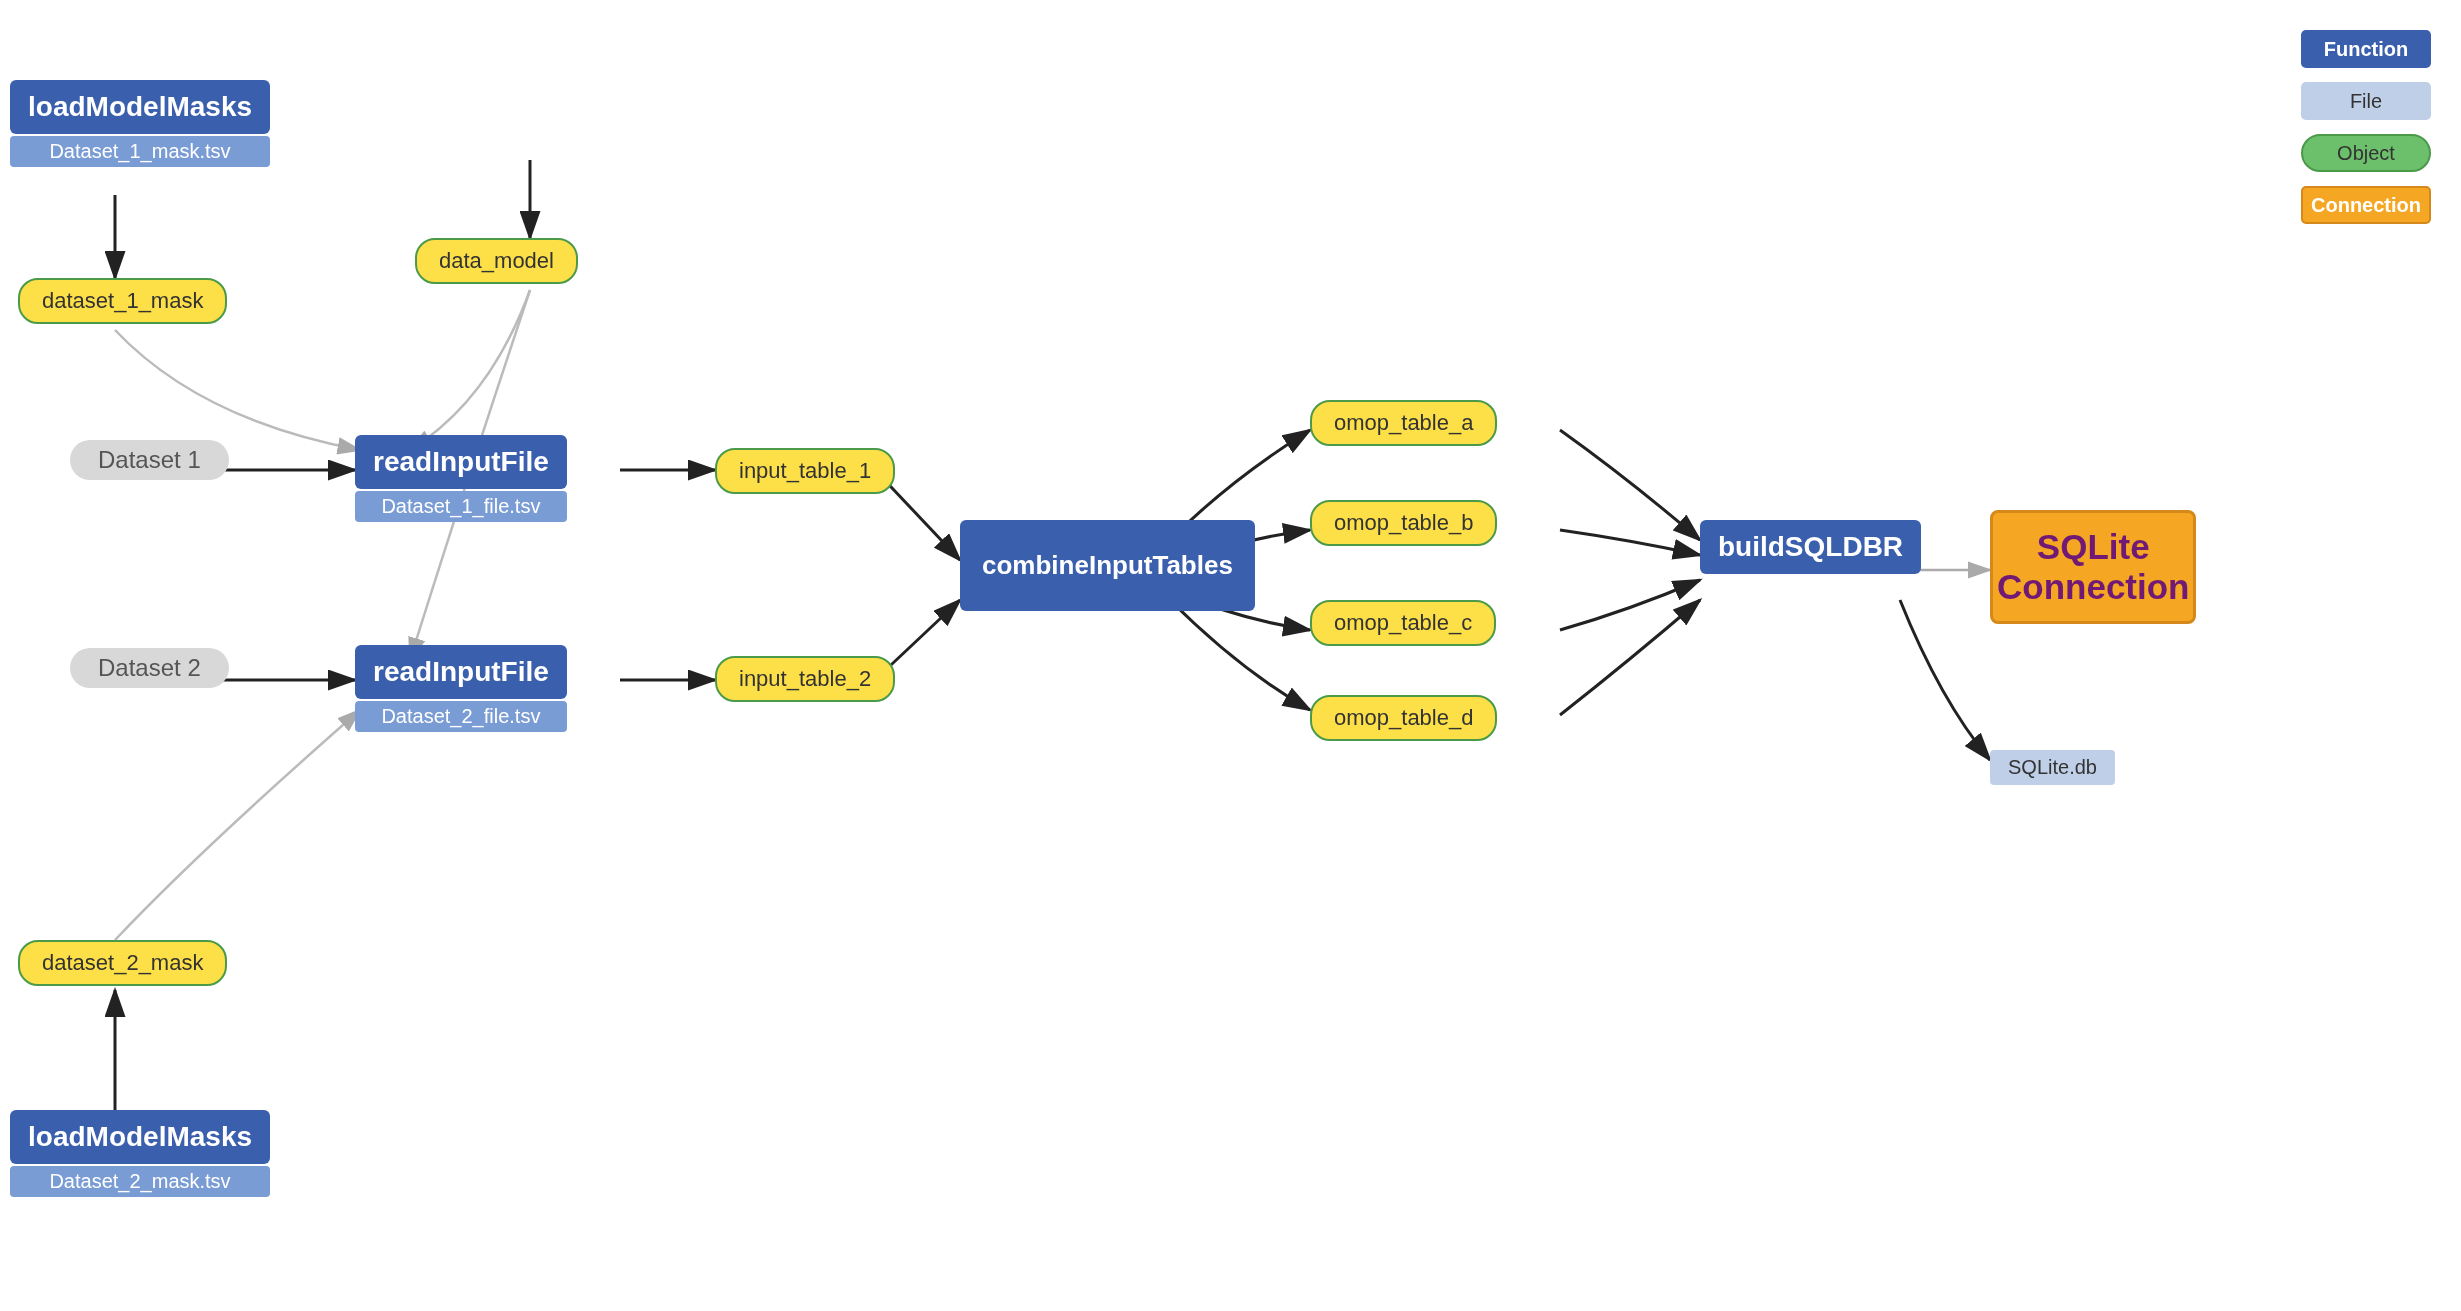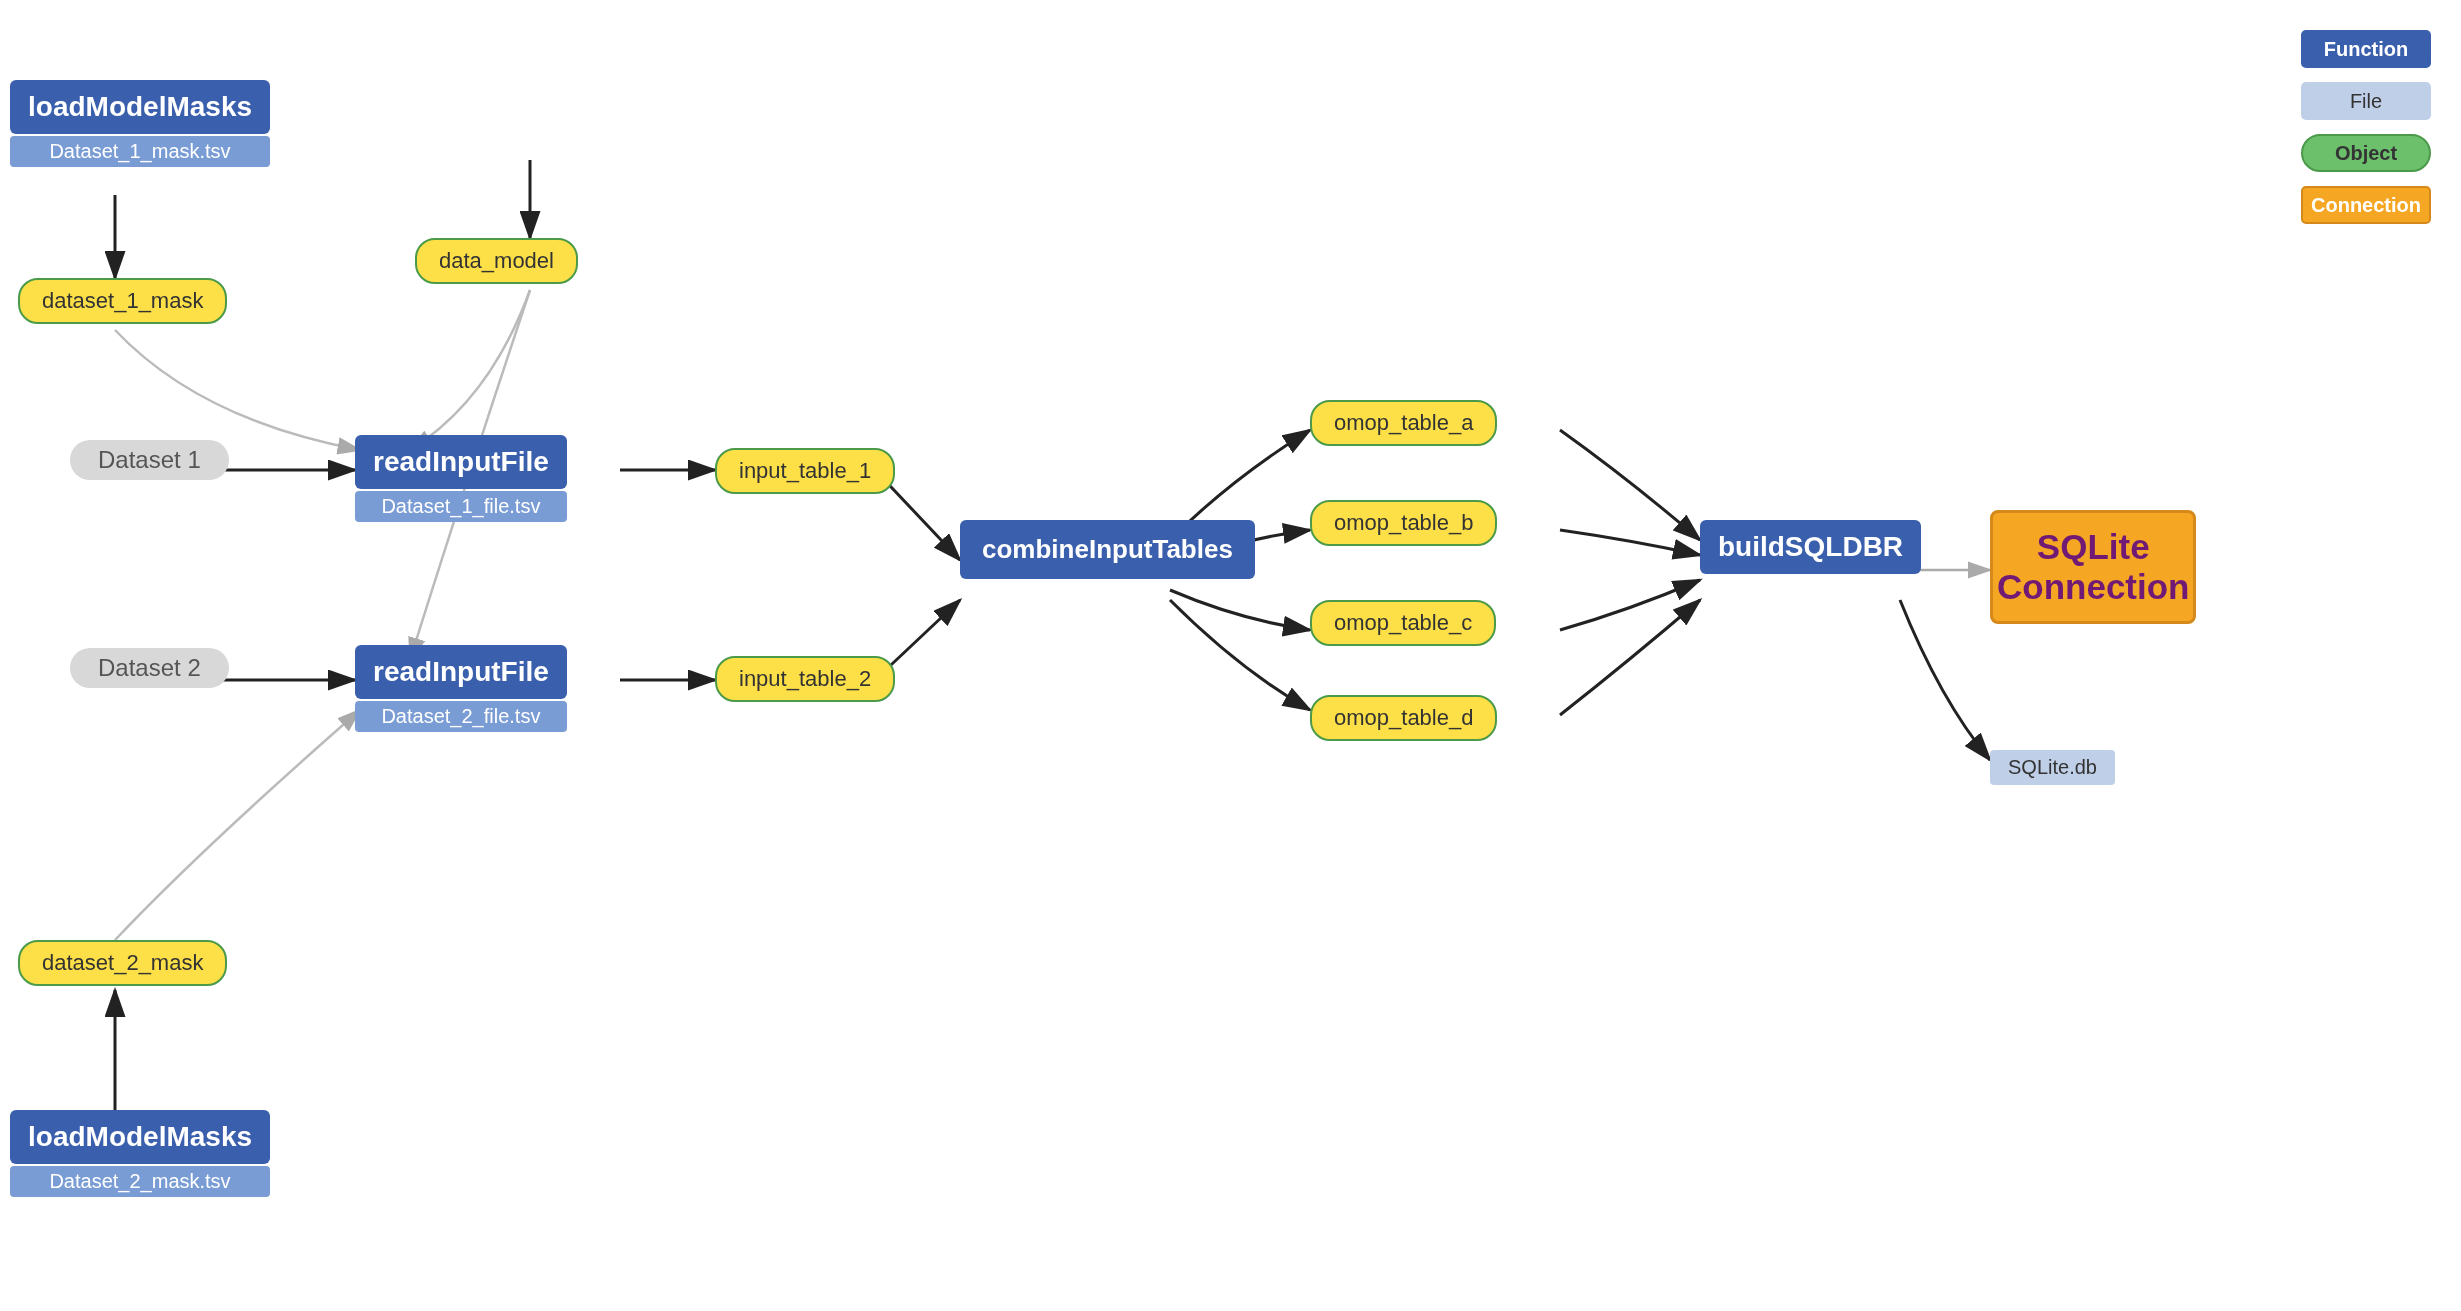--- a/index.html
+++ b/index.html
@@ -113,21 +113,21 @@
       display: flex;
       align-items: center;
       justify-content: center;
       font-size: 20px;
       font-weight: bold;
       color: #fff;
     }
 
     .legend-func { background: #3a5fad; }
     .legend-file { background: #c0cfe8; color: #333; font-weight: normal; }
-    .legend-object { background: #6cc06c; color: #333; font-weight: bold; border-radius: 20px; border: 2px solid #4a9a4a; }
+    .legend-object { background: #6cc06c; color: #333; font-weight: normal; border-radius: 20px; border: 2px solid #4a9a4a; }
     .legend-connection { background: #f5a623; border: 2px solid #d4891a; }
 
     svg.arrows {
       position: absolute;
       top: 0; left: 0;
       width: 2461px;
       height: 1311px;
       pointer-events: none;
     }
   </style>
@@ -247,21 +247,21 @@
   </div>
 
   <div class="node" style="left:10px; top:1110px;">
     <div class="func-node">
       <span>loadModelMasks</span>
     </div>
     <div class="func-node-sub">Dataset_2_mask.tsv</div>
   </div>
 
   <div class="node" style="left:960px; top:520px;">
-    <div class="func-node" style="font-size:26px; padding:14px 22px;">combineInputTables</div>
+    <div class="func-node" style="font-size:26px; padding:30px 22px;">combineInputTables</div>
   </div>
 
   <div class="node" style="left:1310px; top:400px;">
     <div class="object-node">omop_table_a</div>
   </div>
 
   <div class="node" style="left:1310px; top:500px;">
     <div class="object-node">omop_table_b</div>
   </div>
 

